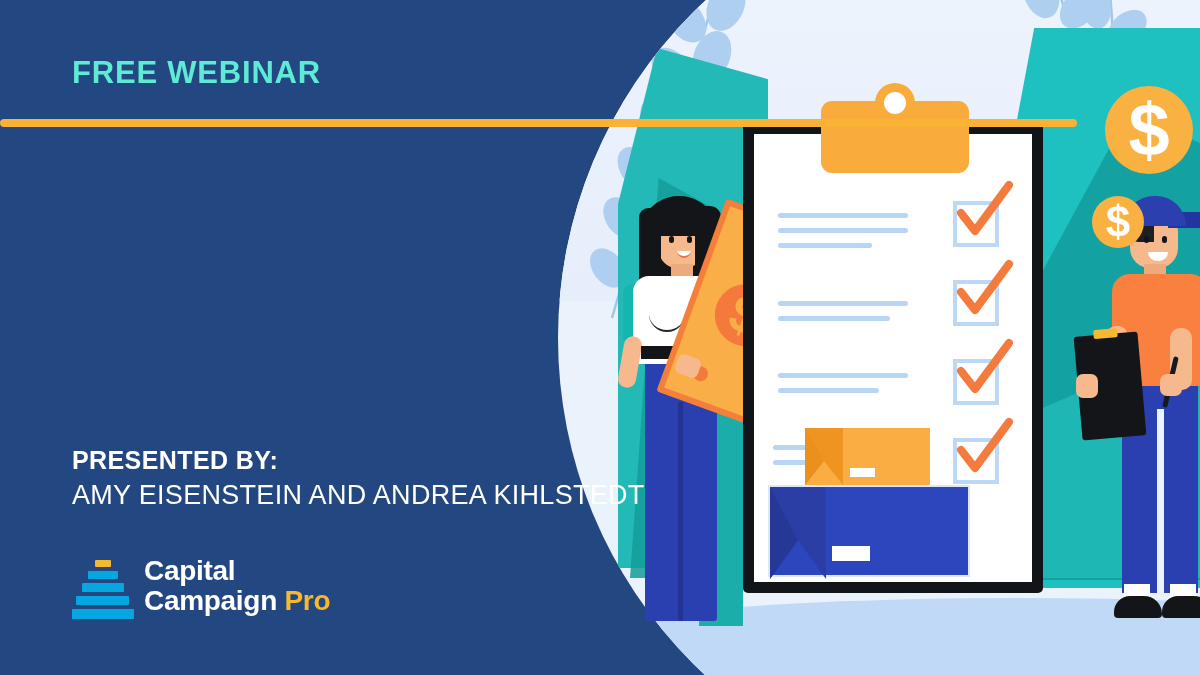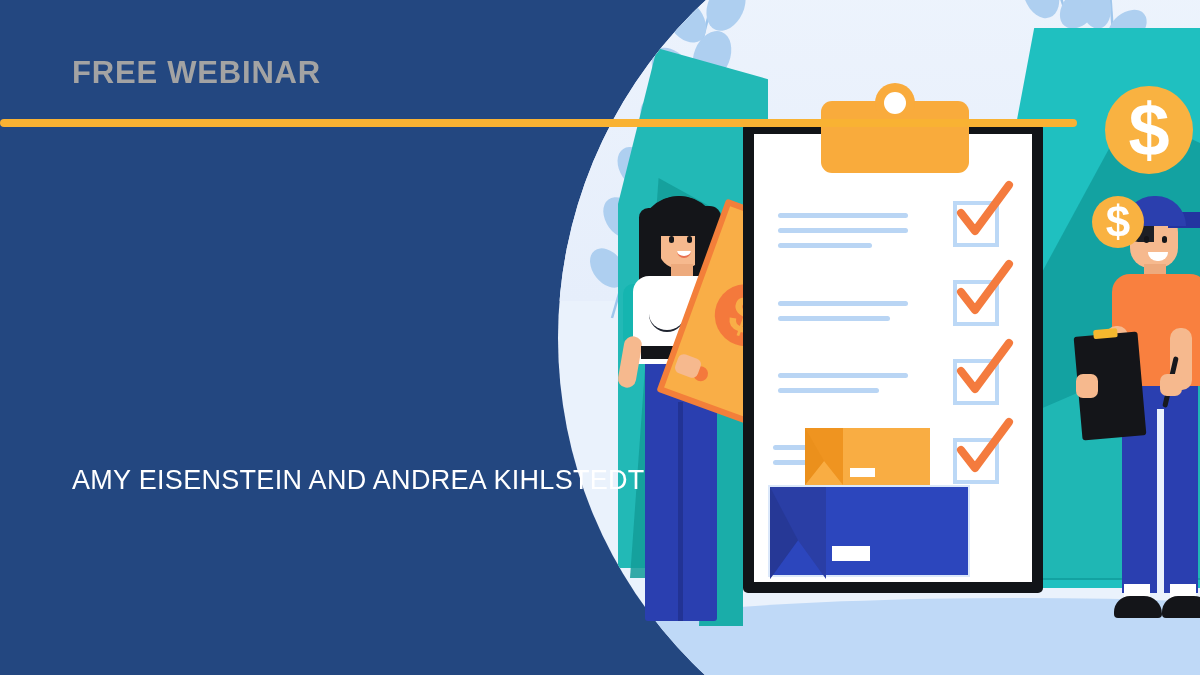--- a/index.html
+++ b/index.html
@@ -253,21 +253,21 @@
   .m-clipboard::before { content:""; position:absolute; left:20px; top:-5px; width:24px; height:9px; background:#f5b82e; border-radius:2px; }
   .m-hand1 { position:absolute; left:-32px; top:178px; width:22px; height:24px; background:#f6b98e; border-radius:7px; }
   .m-pen { position:absolute; left:60px; top:160px; width:5px; height:52px; background:#17191e; border-radius:3px; transform:rotate(13deg); }
   .m-hand2 { position:absolute; left:52px; top:178px; width:22px; height:22px; background:#f6b98e; border-radius:7px; }
 
   
   .left-col { position:absolute; left:72px; top:0; width:600px; height:100%; }
 
   .kicker {
     position:absolute; left:0; top:55px;
-    color:#a3a3a3;
+    color:#5eead4;
     font-size:31px; font-weight:bold;
     letter-spacing:.8px;
   }
 
   .gold-rule {
     position:absolute; left:0; top:119px;
     width:1077px; height:8px;
     background:#f9b233;
     border-radius:4px;
     z-index:40;
@@ -280,21 +280,21 @@
     font-size:47px; font-weight:bold;
     line-height:1.12;
     letter-spacing:-.2px;
   }
 
   .presented-label {
     position:absolute; left:0; top:446px;
     color:#ffffff; font-size:25px; font-weight:bold; letter-spacing:.4px;
   }
   .presenters {
-    position:absolute; left:0; top:465px;
+    position:absolute; left:0; top:480px;
     color:#ffffff; font-size:27px; font-weight:normal; letter-spacing:.3px;
   }
 
   
   .logo { position:absolute; left:0; top:558px; width:320px; height:64px; }
   .logo-mark { position:absolute; left:0; top:2px; width:62px; height:58px; }
   .bar { position:absolute; border-radius:1px; }
   .bar-gold { background:#f5b82e; }
   .bar-cyan { background:#06a6e0; }
   .logo-text { position:absolute; left:72px; top:-2px; }
@@ -501,17 +501,34 @@
 
   </div>
 
   <div class="gold-rule"></div>
 
   <div class="left-col">
 
     <div class="kicker">FREE WEBINAR</div>
 
 
+    <div class="presented-label">PRESENTED BY:</div>
     <div class="presenters">AMY EISENSTEIN AND ANDREA KIHLSTEDT</div>
 
+    <div class="logo">
+      <div class="logo-mark">
+        <div class="bar bar-gold" style="left:23px; top:0;  width:16px; height:7px;"></div>
+        <div class="bar bar-cyan" style="left:16px; top:11px; width:30px; height:8px;"></div>
+        <div class="bar bar-cyan" style="left:10px; top:23px; width:42px; height:9px;"></div>
+        <div class="bar bar-cyan" style="left:4px;  top:36px; width:53px; height:9px;"></div>
+        <div class="bar bar-cyan" style="left:0;    top:49px; width:62px; height:10px;"></div>
+      </div>
+      <div class="logo-text">
+        <div class="logo-l1">Capital</div>
+        <div class="logo-l2">
+          <span>Campaign</span>
+          <span class="logo-pro">Pro</span>
+        </div>
+      </div>
+    </div>
 
   </div>
 </div>
 
 </body></html>

